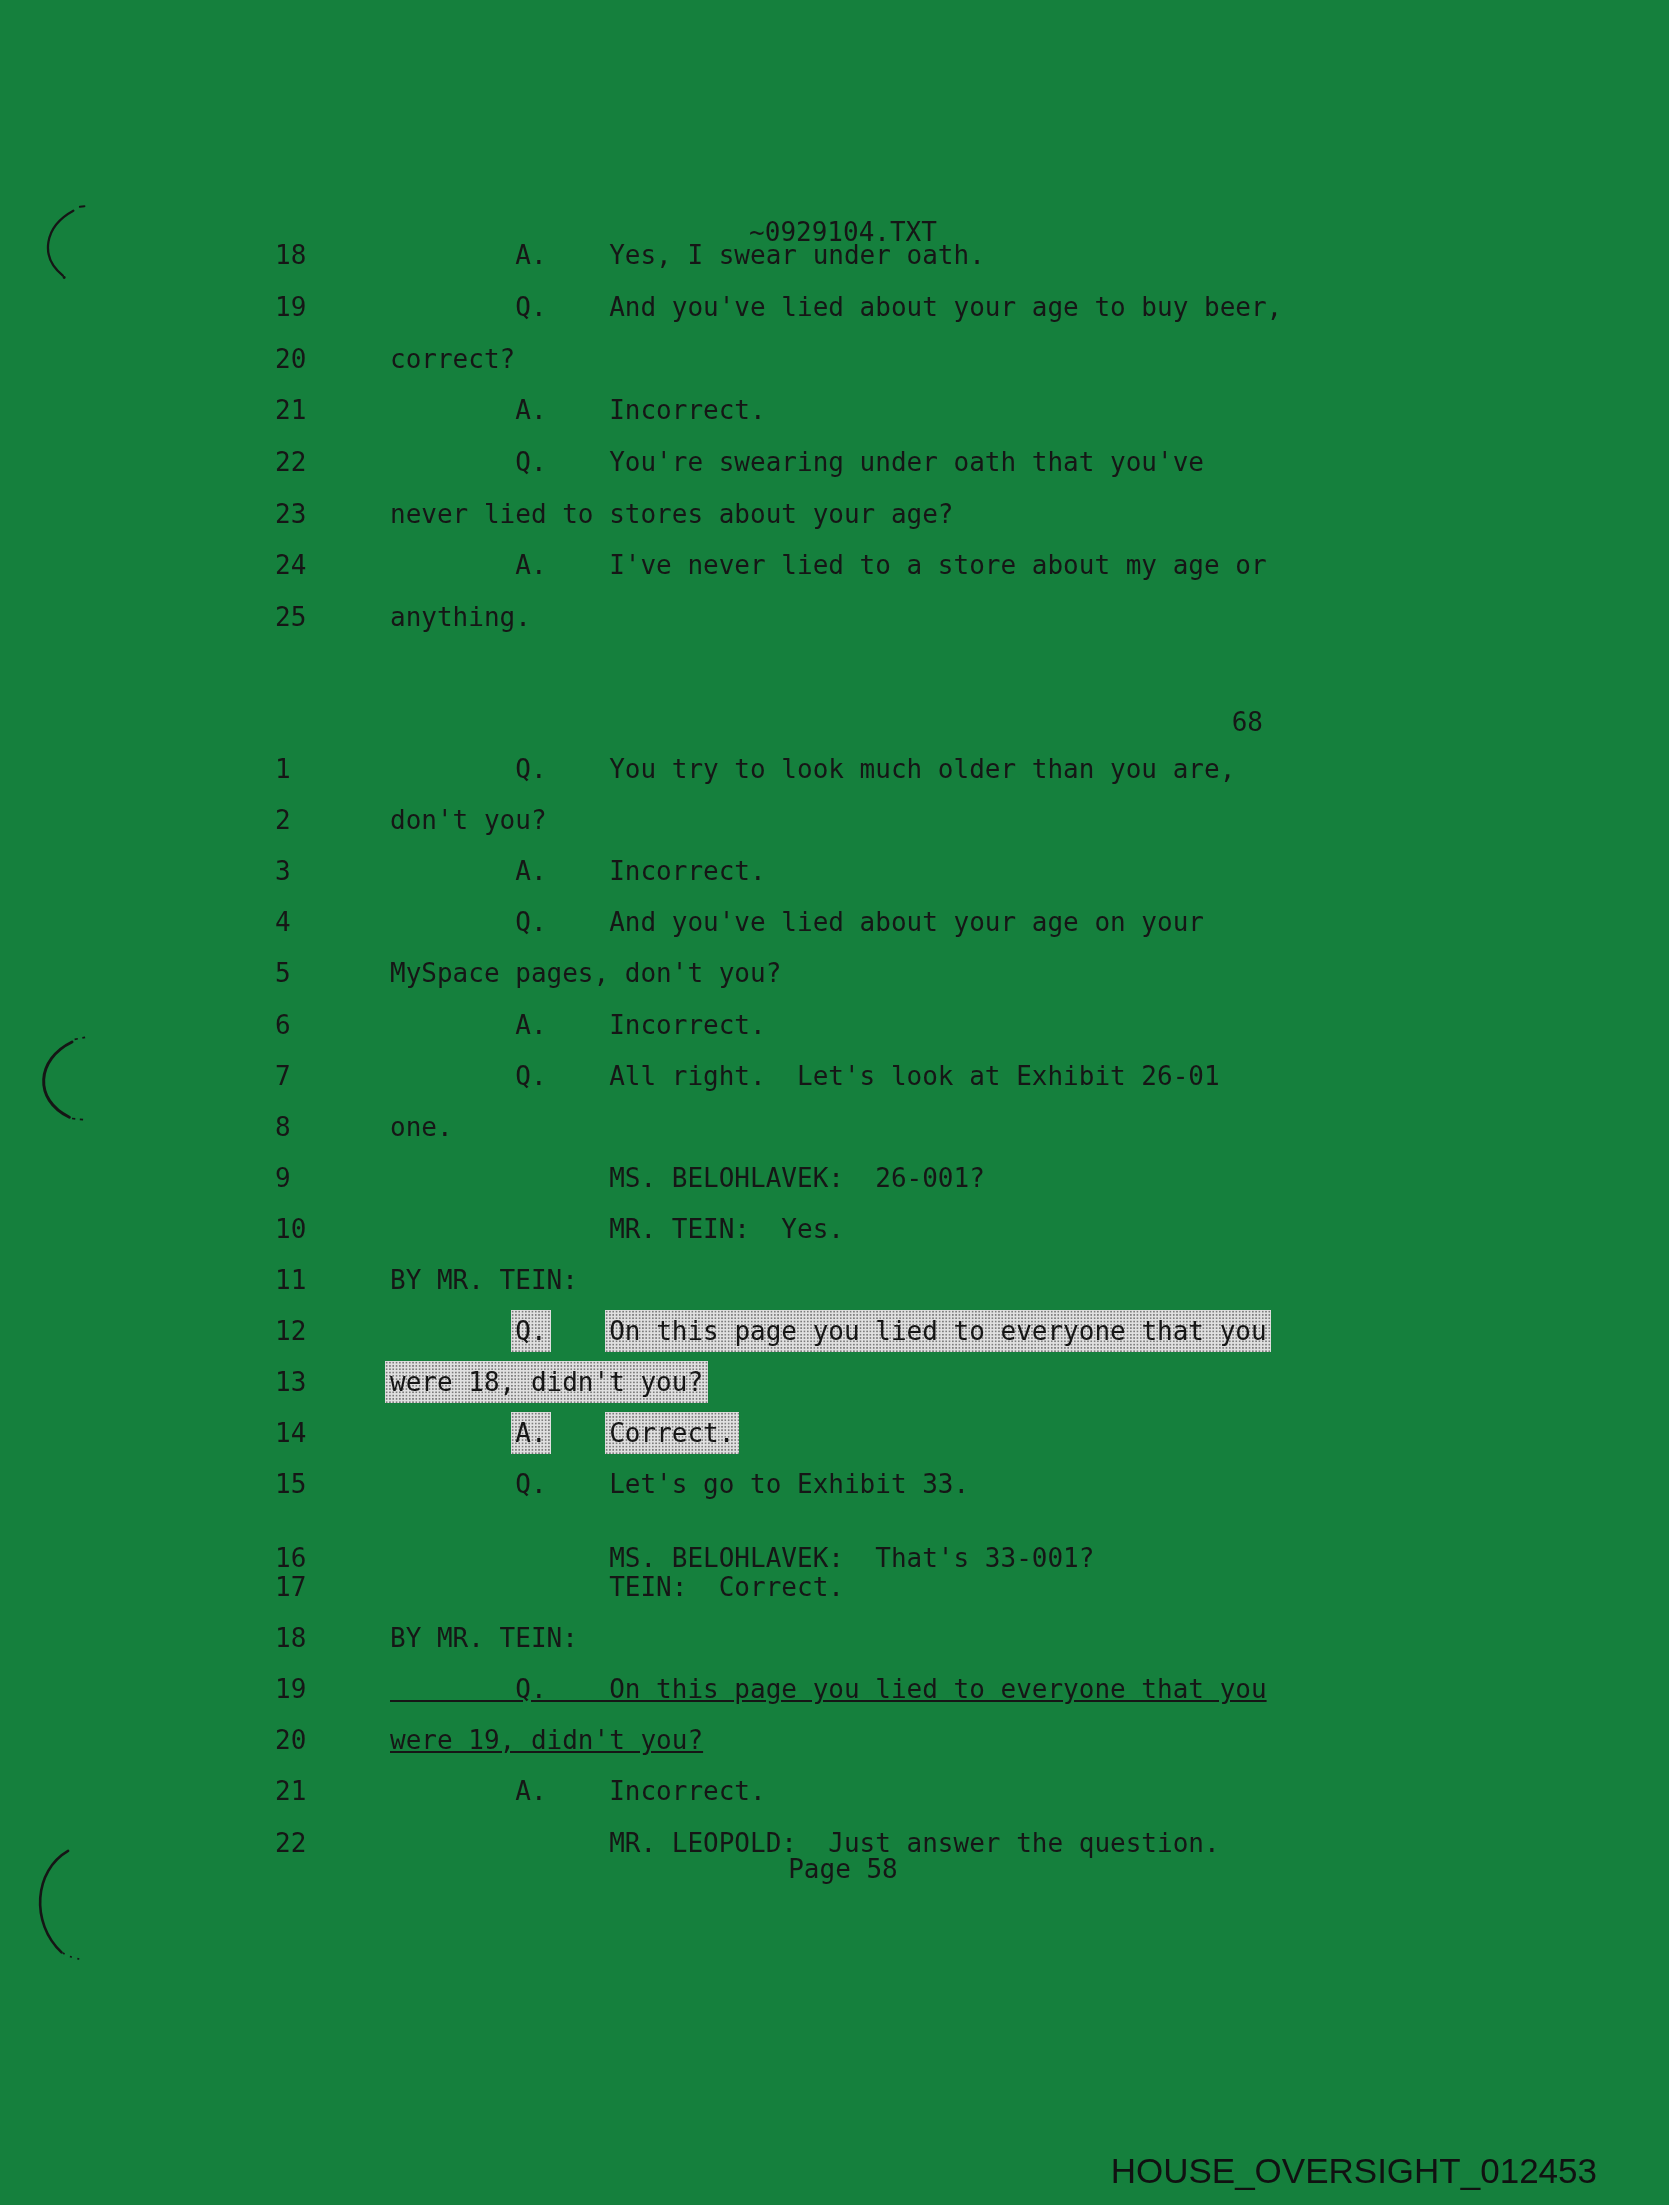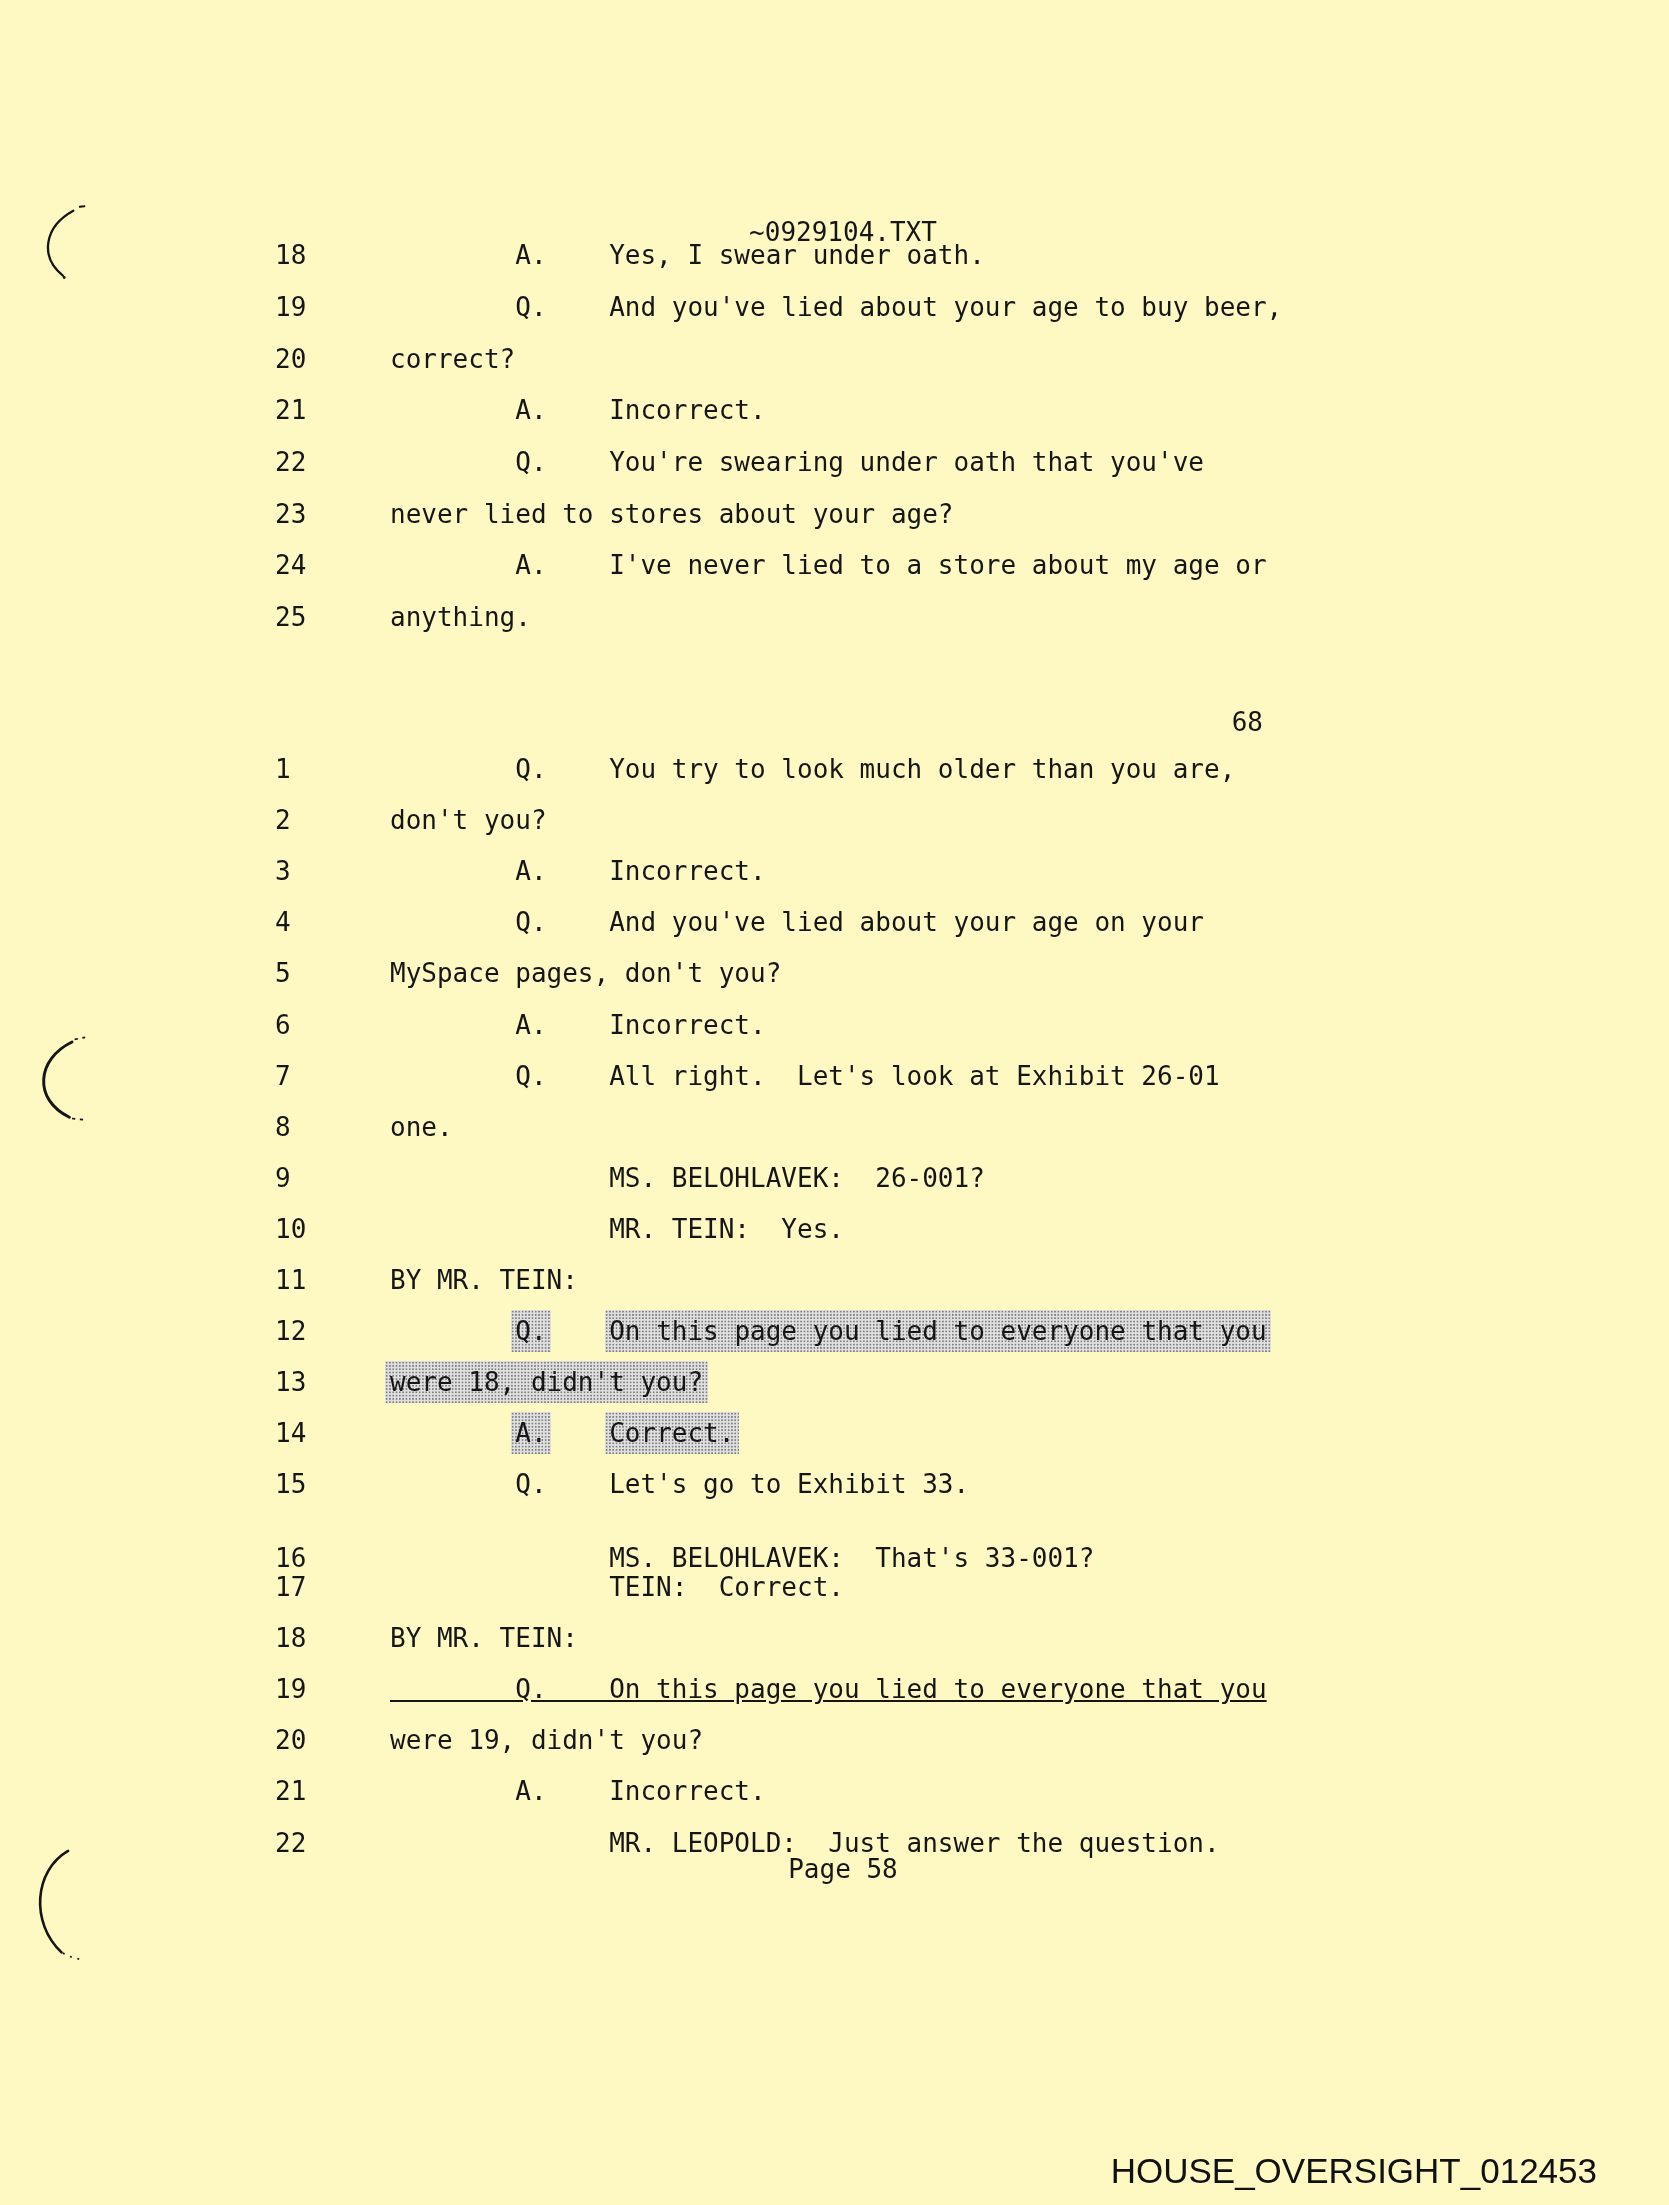--- a/index.html
+++ b/index.html
@@ -1,21 +1,21 @@
 <!DOCTYPE html>
 <html style="font-size:10.5px"><head>
 <meta charset="utf-8">
 <title>Document</title>
 <style>
   html,body{margin:0;padding:0;background:#ffffff;}
   .page{
     position:relative;
     width:1669px;
     height:2205px;
-    background:#fef9c3;
+    background:#15803d;
     font-family:"DejaVu Sans Mono", monospace;
     color:#161616;
     overflow:hidden;
   }
   .tline{
     position:absolute;
     left:275px;
     height:31px;
     font-size:26px;
     line-height:1;
@@ -111,21 +111,21 @@
       <div class="tline" style="top: 1216px;"><span class="num">10</span><span class="seg">              MR. TEIN:  Yes.</span></div>
       <div class="tline" style="top: 1267px;"><span class="num">11</span><span class="seg">BY MR. TEIN:</span></div>
       <div class="tline" style="top: 1318px;"><span class="num">12</span><span class="seg">        </span><span class="seg hl">Q.</span><span class="seg">    </span><span class="seg hl">On this page you lied to everyone that you</span></div>
       <div class="tline" style="top: 1369px;"><span class="num">13</span><span class="seg hl">were 18, didn't you?</span></div>
       <div class="tline" style="top: 1420px;"><span class="num">14</span><span class="seg">        </span><span class="seg hl">A.</span><span class="seg">    </span><span class="seg hl">Correct.</span></div>
       <div class="tline" style="top: 1471px;"><span class="num">15</span><span class="seg">        Q.    Let's go to Exhibit 33.</span></div>
       <div class="tline" style="top: 1523px; margin-top: 22px;"><span class="num">16</span><span class="seg">              MS. BELOHLAVEK:  That's 33-001?</span></div>
       <div class="tline" style="top: 1574px;"><span class="num">17</span><span class="seg">              TEIN:  Correct.</span></div>
       <div class="tline" style="top: 1625px;"><span class="num">18</span><span class="seg">BY MR. TEIN:</span></div>
       <div class="tline" style="top: 1676px; text-decoration: underline;"><span class="num">19</span><span class="seg">        Q.    On this page you lied to everyone that you</span></div>
-      <div class="tline" style="top: 1727px;"><span class="num">20</span><span class="seg">were 19, didn't you?</span></div>
+      <div class="tline" style="top: 1727px; text-decoration: underline;"><span class="num">20</span><span class="seg">were 19, didn't you?</span></div>
       <div class="tline" style="top: 1778px;"><span class="num">21</span><span class="seg">        A.    Incorrect.</span></div>
       <div class="tline" style="top: 1830px;"><span class="num">22</span><span class="seg">              MR. LEOPOLD:  Just answer the question.</span></div>
     </div>
 
   <div class="centerline" style="top:1856px">Page 58</div>
 
   <div class="bates">HOUSE_OVERSIGHT_012453</div>
 
 </div>
 

